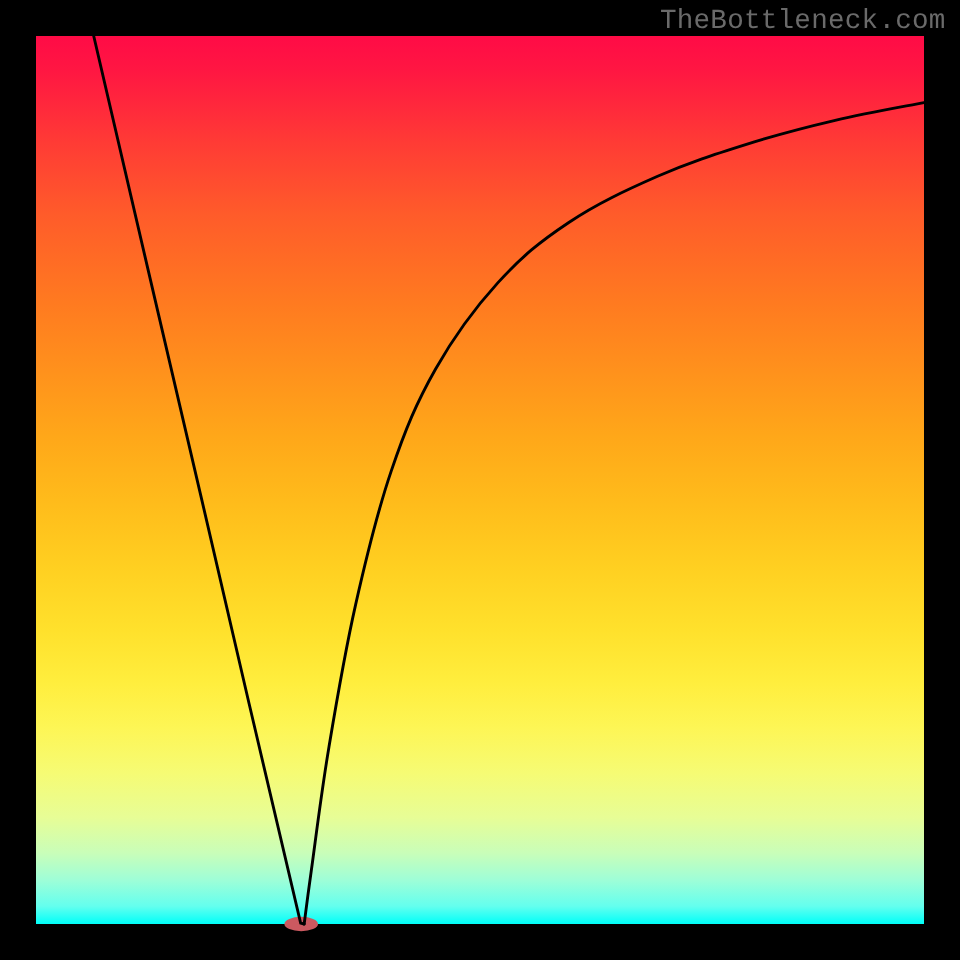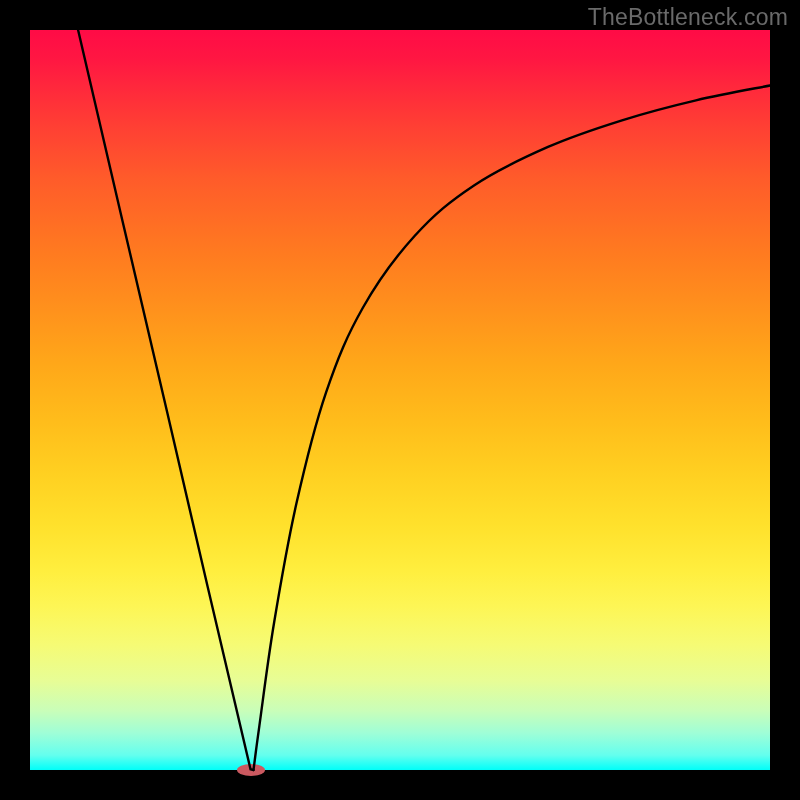--- a/index.html
+++ b/index.html
@@ -9,20 +9,21 @@
     height: 800px;
     background: #000;
     overflow: hidden;
     font-family: Arial, Helvetica, sans-serif;
   }
   .outer {
     position: relative;
     width: 800px;
     height: 800px;
     background: #000;
+    font-family: Liberation Mono, monospace;
   }
   .watermark {
     position: absolute;
     top: 4px;
     right: 12px;
     color: #6a6a6a;
     font-size: 23px;
     letter-spacing: 0.2px;
     z-index: 10;
   }

